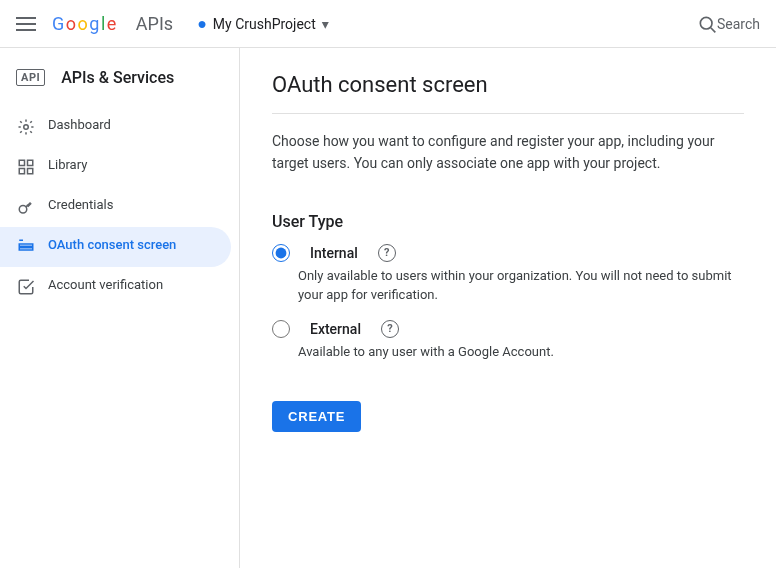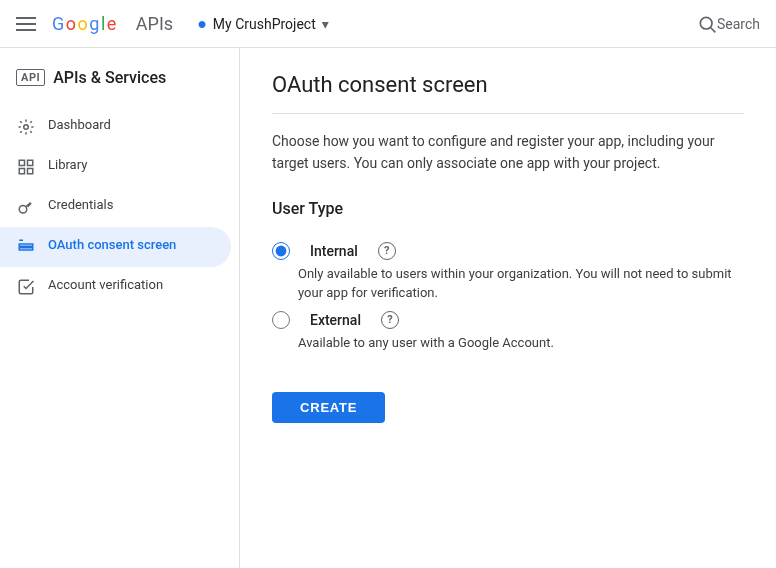--- a/index.html
+++ b/index.html
@@ -49,21 +49,21 @@
       width: 240px;
       min-width: 240px;
       border-right: 1px solid #e0e0e0;
       background: #fff;
       padding-top: 8px;
       overflow-y: auto;
     }
     .sidebar-header {
       display: flex;
       align-items: center;
-      gap: 8px;
+      gap: 16px;
       padding: 12px 16px;
       font-size: 16px;
       font-weight: 500;
       color: #202124;
     }
     .api-badge {
       font-size: 11px;
       font-weight: 700;
       color: #5f6368;
       border: 1.5px solid #5f6368;
@@ -113,28 +113,28 @@
       font-weight: 400;
       color: #202124;
       margin-bottom: 16px;
       border-bottom: 1px solid #e0e0e0;
       padding-bottom: 16px;
     }
     .description {
       font-size: 14px;
       color: #3c4043;
       line-height: 1.6;
-      margin-bottom: 24px;
+      margin-bottom: 37px;
       max-width: 500px;
     }
     .section-title {
       font-size: 16px;
       font-weight: 500;
       color: #202124;
-      margin-bottom: 24px;
+      margin-bottom: 13px;
     }
     .radio-group { display: flex; flex-direction: column; gap: 0; }
     .radio-option {
       display: flex;
       flex-direction: column;
       margin-bottom: 8px;
     }
     .radio-label-row {
       display: flex;
       align-items: center;
@@ -171,21 +171,21 @@
       color: #3c4043;
       margin-left: 26px;
       line-height: 1.5;
       max-width: 460px;
     }
     .create-btn {
       margin-top: 32px;
       background: #1a73e8;
       color: #fff;
       border: none;
-      padding: 8px 28px;
+      padding: 8px 16px;
       font-size: 13px;
       font-weight: 600;
       letter-spacing: 0.8px;
       border-radius: 4px;
       cursor: pointer;
       text-transform: uppercase;
     }
 
     .chevron-down::after {
       content: '▾';
@@ -304,21 +304,21 @@
 
         <div class="radio-option">
           <div class="radio-label-row">
             <input type="radio" name="user-type" class="radio-input" checked="" style="">
             <span class="radio-label">Internal</span>
             <div class="help-icon">?</div>
           </div>
           <p class="radio-description">Only available to users within your organization. You will not need to submit your app for verification.</p>
         </div>
 
-        <div class="radio-option" style="margin-top: 0;">
+        <div class="radio-option" style="margin-top: 7px;">
           <div class="radio-label-row">
             <input type="radio" name="user-type" class="radio-input" style="">
             <span class="radio-label">External</span>
             <div class="help-icon">?</div>
           </div>
           <p class="radio-description">Available to any user with a Google Account.</p>
         </div>
 
       </div>
     </div>

